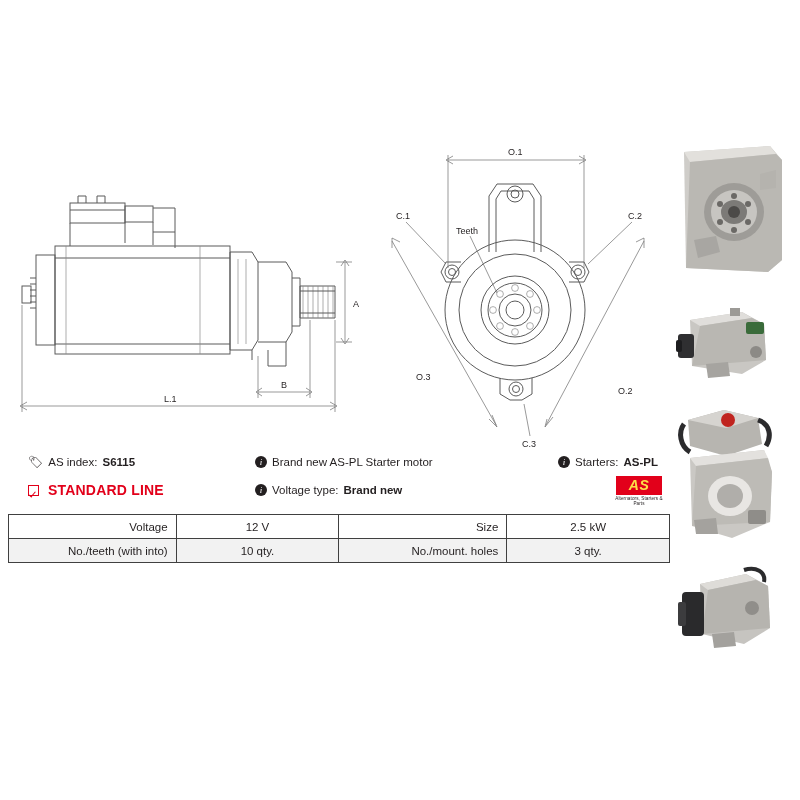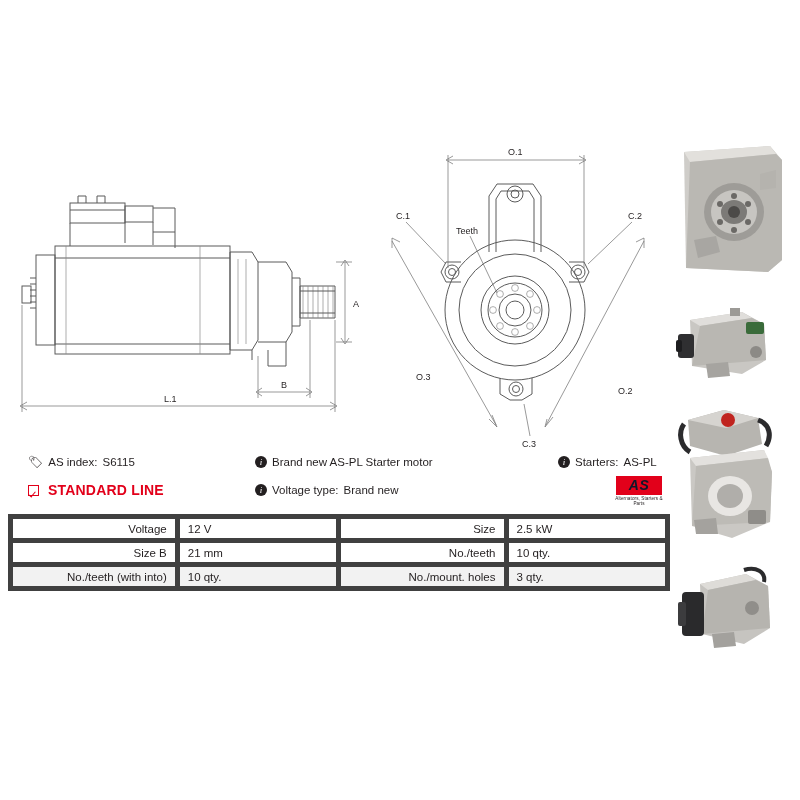--- a/index.html
+++ b/index.html
@@ -30,21 +30,21 @@
   .dimtxt { font-family: "Liberation Sans", sans-serif; font-size: 9px; fill: #231f20; }
 
   
   .infobar {
     position: absolute;
     left: 10px; top: 452px;
     width: 660px; height: 52px;
   }
   .info-col { position: absolute; font-size: 11.5px; }
   .info-line { display: flex; align-items: center; gap: 5px; height: 20px; }
-  .strong { font-weight: normal; }
+  .strong { font-weight: bold; }
   .std-line {
     color: #e2001a;
     font-weight: bold;
     font-size: 14px;
     letter-spacing: 0.2px;
   }
   .chk {
     display: inline-block;
     width: 11px; height: 11px;
     border: 1px solid #e2001a;
@@ -76,28 +76,28 @@
 
   
   table.specs {
     position: absolute;
     left: 8px; top: 514px;
     width: 662px;
     border-collapse: collapse;
     font-size: 11.5px;
   }
   table.specs td {
-    border: 5px solid #404040;
+    border: 1px solid #404040;
     height: 24px;
     padding: 2px 8px;
     vertical-align: middle;
     margin-top: 44px;
   }
   td.k { text-align: right; color: #231f20; width: 172px; }
-  td.v { text-align: left; color: #231f20; width: 168px; }
+  td.v { text-align: center; color: #231f20; width: 168px; }
   tr.alt td { background: #f2f2f2; }
   td.empty { background: #ffffff; border-color: #dcdcdc; }
 
   
   .photos {
     position: absolute;
     right: 8px; top: 140px;
     width: 120px;
   }
   .photo {
@@ -114,21 +114,21 @@
 
   
   .logo {
     position: absolute;
     right: 133px; top: 476px;
     width: 56px; text-align: center;
   }
   .logo-box {
     width: 46px; height: 19px;
     background: #e2001a;
-    color: #0f172a;
+    color: #fde047;
     font-weight: bold;
     font-style: italic;
     font-size: 14px;
     line-height: 19px;
     text-align: center;
     margin: 0 auto;
     letter-spacing: 0.5px;
   }
   .logo-sub {
     font-size: 4.6px;
@@ -384,26 +384,20 @@
   </div>
 
   <table class="specs">
     <tbody>
       <tr>
         <td class="k">Voltage</td>
         <td class="v">12 V</td>
         <td class="k">Size</td>
         <td class="v">2.5 kW</td>
       </tr>
-      <tr>
-        <td class="k">Size B</td>
-        <td class="v">21 mm</td>
-        <td class="k">No./teeth</td>
-        <td class="v">10 qty.</td>
-      </tr>
       <tr class="alt">
         <td class="k">No./teeth (with into)</td>
         <td class="v">10 qty.</td>
         <td class="k">No./mount. holes</td>
         <td class="v">3 qty.</td>
       </tr>
     </tbody>
   </table>
 
 </div>

